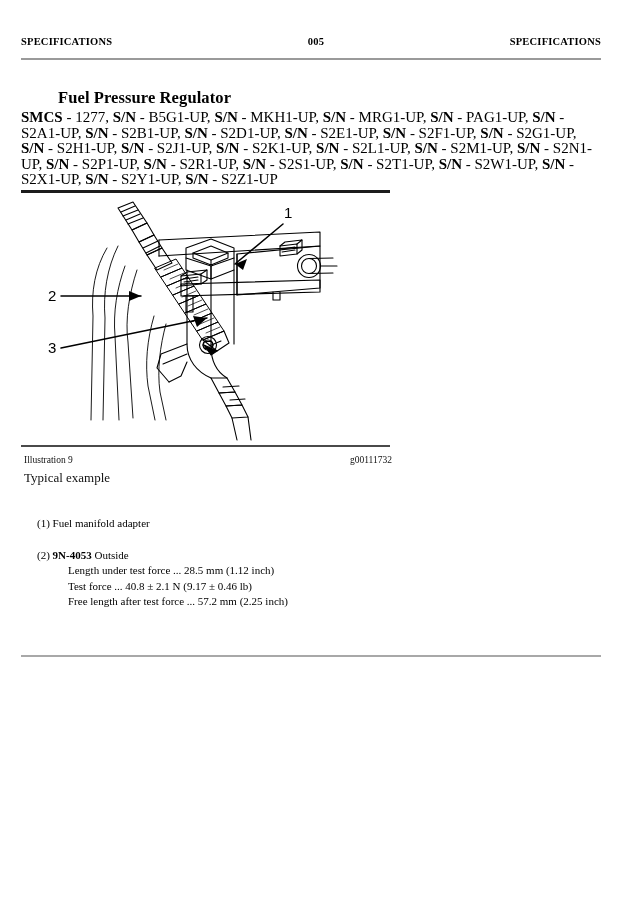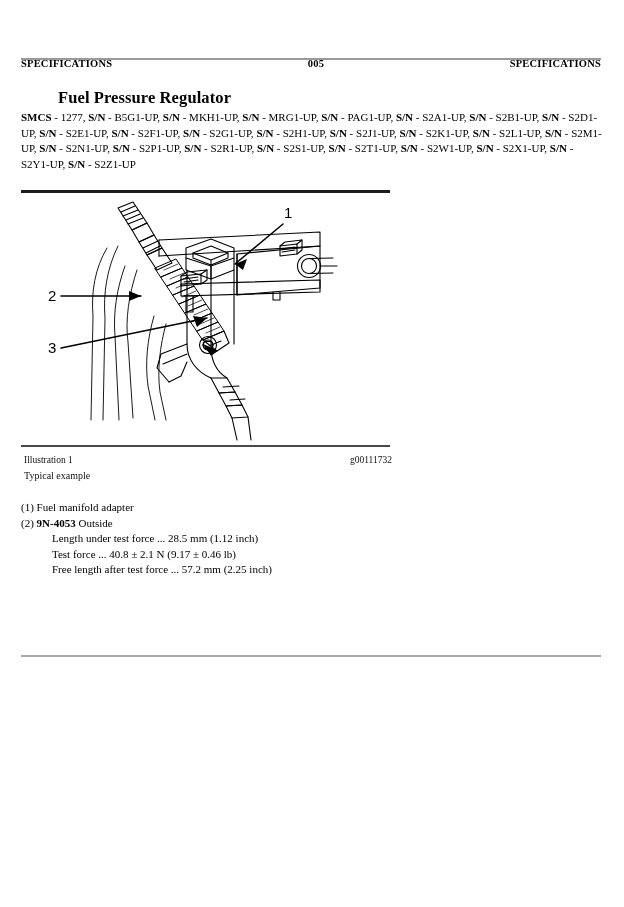--- a/index.html
+++ b/index.html
@@ -30,21 +30,21 @@
     top: 36px;
     width: 580px;
     display: flex;
     align-items: baseline;
     font-family: "Liberation Serif", "DejaVu Serif", serif;
     font-weight: bold;
     font-size: 10.5px;
     letter-spacing: 0.2px;
   }
   .hdr-left   { flex: 0 0 auto; text-align: left; }
-  .hdr-center { flex: 1 1 auto; text-align: center; padding-left: 10px; margin-top: 22px; }
+  .hdr-center { flex: 1 1 auto; text-align: center; padding-left: 10px; }
   .hdr-right  { flex: 0 0 auto; text-align: right; }
 
   .rule-header {
     position: absolute;
     left: 21px;
     top: 58px;
     width: 580px;
     height: 2px;
     background: #9a9a9a;
   }
@@ -60,21 +60,21 @@
     letter-spacing: 0.1px;
     margin-left: 37px;
   }
 
   
   .smcs {
     position: absolute;
     left: 21px;
     top: 110px;
     width: 582px;
-    font-size: 11px;
+    font-size: 15px;
     line-height: 15.6px;
     text-align: left;
     word-spacing: 0px;
   }
   .smcs b { font-weight: bold; }
 
   
   .rule-illus-top {
     position: absolute;
     left: 21px;
@@ -107,40 +107,40 @@
     width: 368px;
     display: flex;
     justify-content: space-between;
     font-size: 9.5px;
     color: #111;
   }
   .illus-subcaption {
     position: absolute;
     left: 24px;
     top: 470px;
-    font-size: 10px;
+    font-size: 13px;
     color: #111;
   }
 
   
   .parts {
     position: absolute;
     left: 21px;
     top: 500px;
     width: 582px;
     font-size: 11px;
     line-height: 15.5px;
   }
   .part-item { white-space: nowrap; }
   .part-item b { font-weight: bold; }
   .part-sub {
     padding-left: 31px;
     white-space: nowrap;
   }
-  .part-group { margin: 0; padding: 0; }
+  .part-group { margin: 16px; padding: 0; }
   .gap { height: 15.5px; }
 
   
   .rule-footer {
     position: absolute;
     left: 21px;
     top: 655px;
     width: 580px;
     height: 2px;
     background: #a8a8a8;
@@ -289,21 +289,21 @@
         <text x="263" y="22">1</text>
         <text x="27" y="105">2</text>
         <text x="27" y="157">3</text>
       </g>
     </svg>
   </div>
 
   <div class="rule-illus-bottom"></div>
 
   <div class="illus-caption">
-    <span>Illustration 1</span>
+    <span>Illustration 9</span>
     <span>g00111732</span>
   </div>
   <div class="illus-subcaption">Typical example</div>
 
   <div class="parts" id="parts-list">
       <div class="part-group">
         <div class="part-item"><span>(1) </span><span>Fuel manifold adapter</span></div>
       </div>
       <div class="part-group">
         <div class="part-item"><span>(2) </span><b>9N-4053</b> <span>Outside</span></div>

